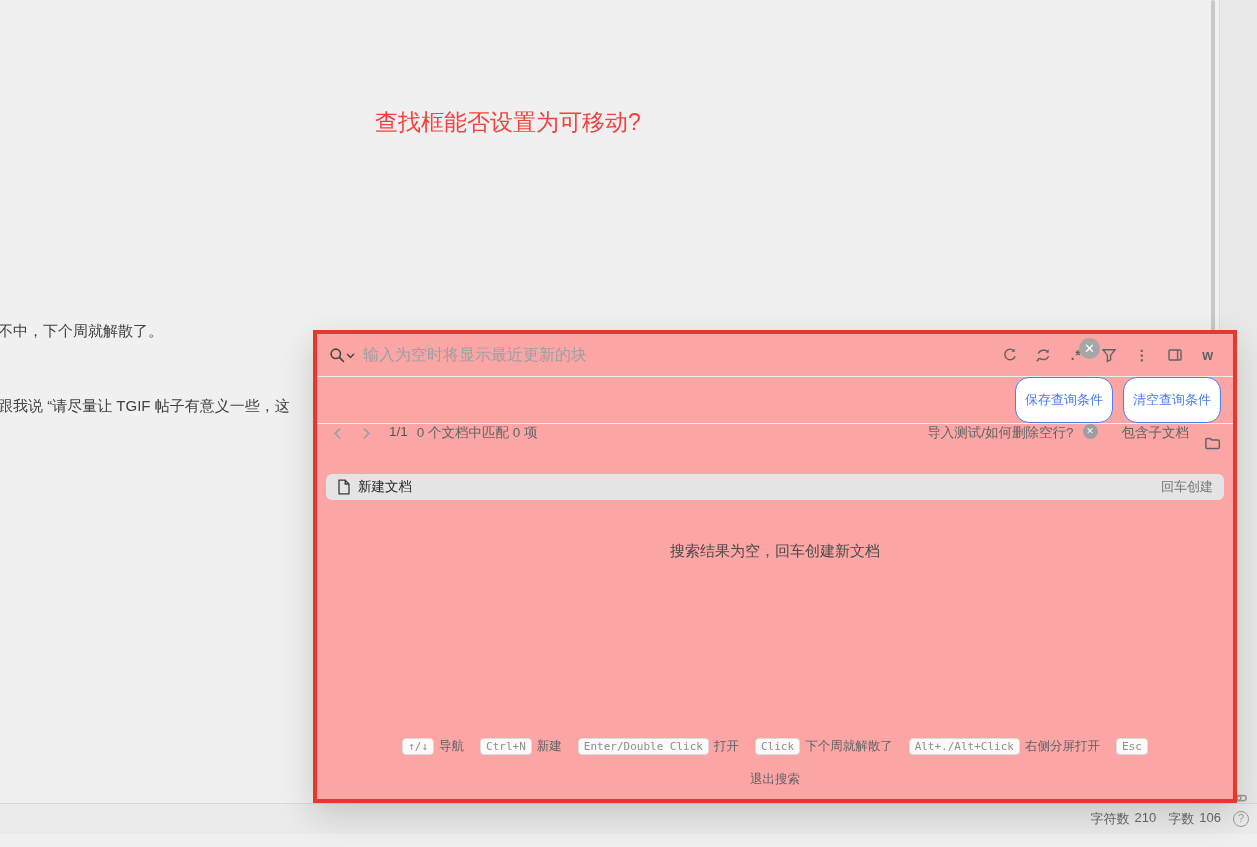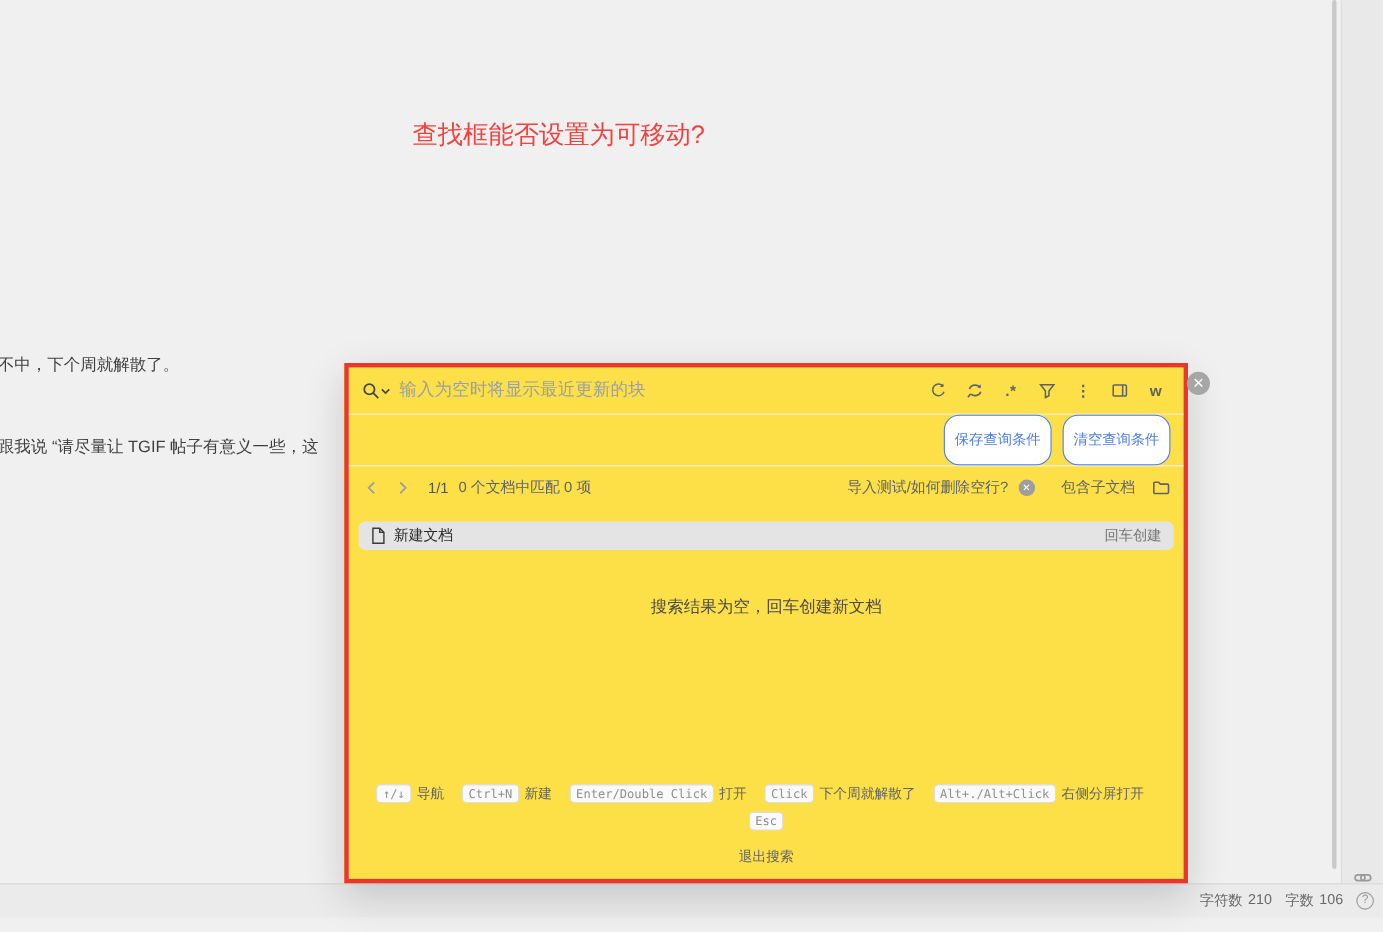--- a/index.html
+++ b/index.html
@@ -42,22 +42,22 @@
     padding-right:8px; font-size:13px; color:#696969;
   }
   .status-bar .pair{ margin-left:12px; display:flex; gap:5px; }
   .help-icon{
     margin-left:12px; width:16px; height:16px; border:1.4px solid #9a9a9a; border-radius:50%;
     color:#9a9a9a; font-size:11px; line-height:13px; text-align:center; cursor:pointer;
   }
 
   
   .dialog{
-    position:absolute; left:313px; top:330px; width:767px; height:473px;
-    border:4px solid #e8372f; background:#fde047;
+    position:absolute; left:313px; top:330px; width:924px; height:473px;
+    border:4px solid #e8372f; background:#fca5a5;
     box-shadow:0 12px 34px rgba(0,0,0,.16);
     display:flex; flex-direction:column; z-index:10;
   }
   .dialog-close{
     position:absolute; left:1079px; top:338px; width:21px; height:21px;
     border:none; border-radius:50%; background:#a6a6a6; color:#fff;
     font-size:13px; line-height:21px; text-align:center; cursor:pointer; z-index:11;
   }
 
   .search-row{
@@ -81,21 +81,21 @@
   .criteria-row{
     flex:0 0 43px; display:flex; align-items:center; justify-content:flex-end;
     gap:10px; padding:0 12px; border-bottom:1px solid #f2f2f2;
   }
   .ghost-btn{
     border:1px solid #4a7df0; color:#4a7df0; background:#fff;
     border-radius:14px; font-size:13px; padding:13px 9px; cursor:pointer; font-family:inherit;
   }
 
   .nav-row{
-    flex:0 0 38px; display:flex; align-items:center;
+    flex:0 0 38px; display:flex; 
     padding:0 12px; gap:9px; font-size:13.5px; color:#5f6368;
   }
   .chev-btn{ border:none; background:transparent; color:#9aa0a6; cursor:pointer; width:18px; height:18px;
     display:flex; align-items:center; justify-content:center; }
   .page-ind{ margin-left:6px; color:#555; }
   .spacer{ flex:1; }
   .mini-badge{
     width:15px; height:15px; border-radius:50%; background:#9e9e9e; color:#fff;
     font-size:9px; line-height:15px; text-align:center; cursor:pointer;
   }

